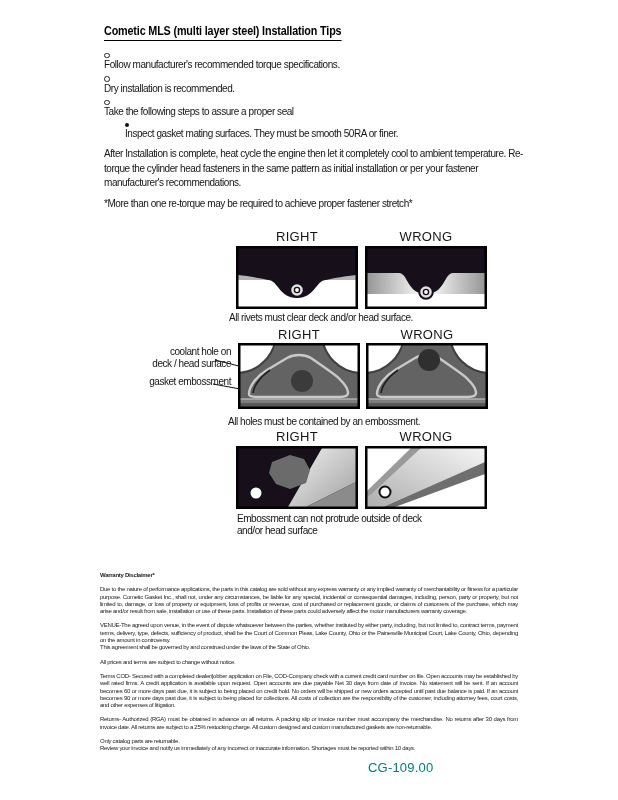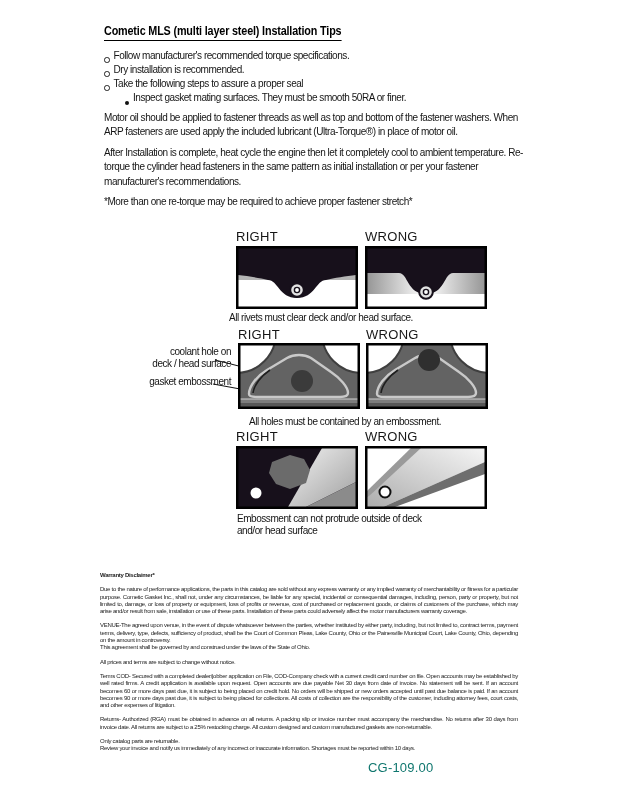--- a/index.html
+++ b/index.html
@@ -8,28 +8,28 @@
     font-family:"Liberation Sans","DejaVu Sans",sans-serif;color:#111;
   }
   
   .content{position:absolute;left:104px;top:21px;width:430px;}
   .title{
     display:inline-block;font-size:13.5px;font-weight:700;letter-spacing:-.2px;
     border-bottom:1.5px solid #000;padding-bottom:1.5px;
     transform:scaleX(.80);transform-origin:left center;white-space:nowrap;color:#000;
   }
   .bullets{margin-top:8px;font-size:10px;letter-spacing:-.45px;line-height:14px;color:#151515;}
-  .b-row{display:flex;align-items:flex-end;}
+  .b-row{display:flex;align-items:flex-start;flex-direction:column;}
   .b-row.sub{padding-left:21px;}
   .o-bullet{flex:0 0 auto;width:3.5px;height:3.5px;border:1px solid #222;border-radius:50%;margin:4px 4px 0 0;}
   .dot-bullet{flex:0 0 auto;width:4px;height:4px;background:#111;border-radius:50%;margin:4px 4px 0 0;}
   .diesel-h{margin-top:7px;font-size:11.5px;font-weight:700;letter-spacing:-.2px;color:#000;}
   .para{margin-top:6px;font-size:10px;letter-spacing:-.45px;line-height:14.5px;color:#151515;width:430px;}
   
-  .rw{position:absolute;width:122px;text-align:left;font-size:13px;letter-spacing:.3px;color:#161616;}
+  .rw{position:absolute;width:122px;text-align:center;font-size:13px;letter-spacing:.3px;color:#161616;}
   .dbox{position:absolute;width:122px;}
   .cap{position:absolute;font-size:10px;letter-spacing:-.45px;line-height:12px;color:#151515;white-space:nowrap;}
   .side-lbl{position:absolute;left:100px;width:131px;text-align:right;font-size:10px;letter-spacing:-.45px;line-height:12px;color:#151515;}
   .leader-svg{position:absolute;left:205px;top:350px;width:100px;height:50px;}
   
   .legal{position:absolute;left:100px;top:572px;width:418px;font-size:6px;letter-spacing:-.28px;line-height:7.3px;color:#1c1c1c;}
   .legal-h{font-weight:700;margin:0 0 7px 0;}
   .legal p{margin:0 0 7px 0;text-align:justify;}
   .legal p.nogap{margin-bottom:0;}
   .page-num{position:absolute;left:368px;top:760px;font-size:13px;letter-spacing:.2px;color:#0f766e;}
@@ -52,21 +52,20 @@
     <div class="b-row">
       <span class="o-bullet"></span>
       <span>Take the following steps to assure a proper seal</span>
     </div>
     <div class="b-row sub">
       <span class="dot-bullet"></span>
       <span>Inspect gasket mating surfaces.  They must be smooth 50RA or finer.</span>
     </div>
   </div>
 
-  <div class="para">Motor oil should be applied to fastener threads as well as top and bottom of the fastener washers. When ARP fasteners are used apply the included lubricant (Ultra-Torque®) in place of motor oil.</div>
   <div class="para">After Installation is complete, heat cycle the engine then let it completely cool to ambient temperature. Re-torque the cylinder head fasteners in the same pattern as initial installation or per your fastener manufacturer's recommendations.</div>
   <div class="para">*More than one re-torque may be required to achieve proper fastener stretch*</div>
 </div>
 
 <div class="rw" style="left:236px;top:229px">RIGHT</div>
 <div class="rw" style="left:365px;top:229px">WRONG</div>
 
 <svg class="dbox" style="left:236px;top:246px" width="122" height="63" viewBox="0 0 122 63">
   <rect width="122" height="63" fill="#17101b"></rect>
   <path d="M2,34 H32 C42,34 43,52 61,52 C79,52 80,34 90,34 H120 V61 H2 Z" fill="#ffffff"></path>
@@ -132,21 +131,21 @@
   <line x1="2" y1="56" x2="120" y2="56" stroke="#cfcfcf" stroke-width="1.2"></line>
   <rect x="2" y="60" width="118" height="4" fill="#585858"></rect>
   <circle cx="-2" cy="-10" r="40" fill="#ffffff" stroke="#3f3f3f" stroke-width="2"></circle>
   <circle cx="124" cy="-10" r="40" fill="#ffffff" stroke="#3f3f3f" stroke-width="2"></circle>
   <path d="M11,51 C11,43 19,33 29,27 L49,15 C56,11 66,11 73,15 L93,29 C102,35 110,44 110,50 C110,53 107,54 102,54 L19,54 C14,54 11,53.5 11,51 Z" fill="none" stroke="#c9c9c9" stroke-width="2.4"></path>
   <path d="M15,50 C16,42 23,33 32,27" fill="none" stroke="#1e1e1e" stroke-width="1.6"></path>
   <circle cx="63" cy="17" r="11" fill="#2f2f2f"></circle>
   <rect x="1.25" y="1.25" width="119.5" height="63.5" fill="none" stroke="#000000" stroke-width="2.5"></rect>
 </svg>
 
-<div class="cap" style="left:249px;top:416px">All holes must be contained by an embossment.</div>
+<div class="cap" style="left:228px;top:416px">All holes must be contained by an embossment.</div>
 
 <div class="rw" style="left:236px;top:429px">RIGHT</div>
 <div class="rw" style="left:365px;top:429px">WRONG</div>
 
 <svg class="dbox" style="left:236px;top:446px" width="122" height="63" viewBox="0 0 122 63">
   <defs>
     <linearGradient id="g3r" x1="0" y1="0" x2="1" y2="1">
       <stop offset="0" stop-color="#f2f2f2"></stop>
         <stop offset="1" stop-color="#a0a0a0"></stop>
     </linearGradient>

